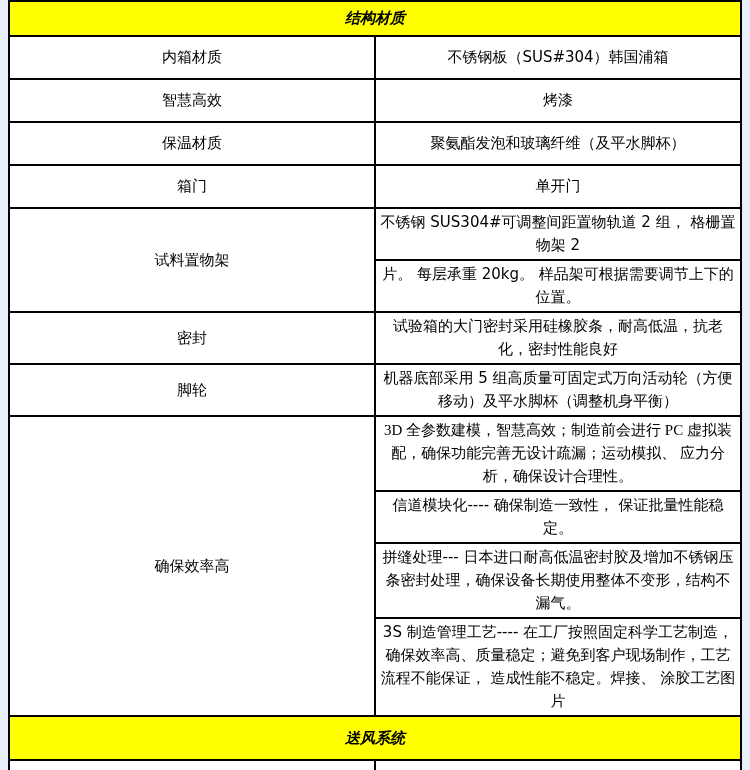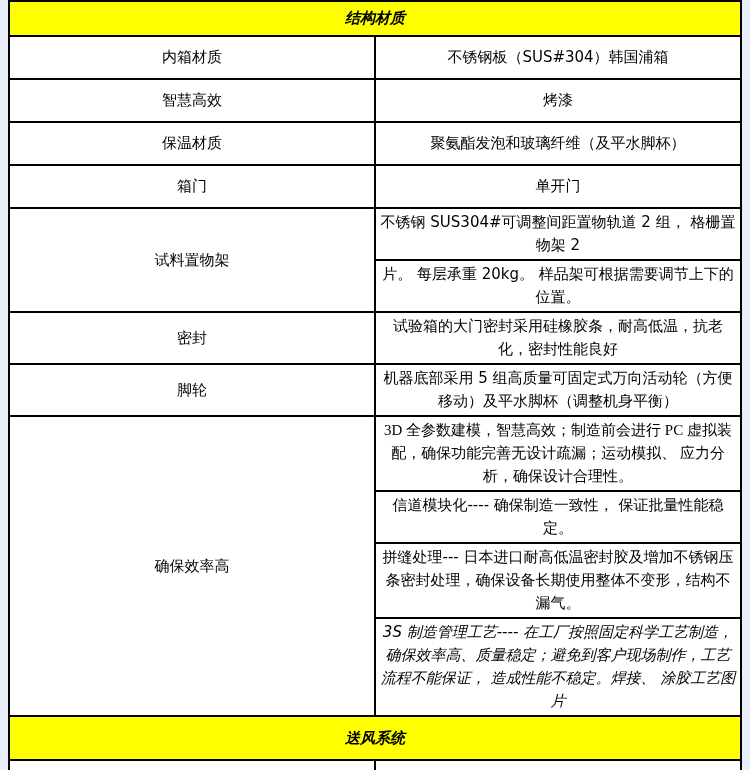--- a/index.html
+++ b/index.html
@@ -43,21 +43,21 @@
   td.lbl {
     width: 243px;
   }
   
   tr.r37  td { height: 37px; }
   tr.r45  td { height: 45px; }
   tr.r46  td { height: 46px; }
   tr.r52  td { height: 52px; font-family: Liberation Serif, serif; }
   tr.r34  td { height: 34px; }
   tr.r65  td { height: 65px; }
-  tr.r76  td { height: 76px; font-style: italic; }
+  tr.r76  td { height: 76px; }
   tr.hdr2 td { height: 38px; margin-left: 19px; }
 </style>
 </head>
 <body>
 
 <div class="table-wrap">
   <table class="spec">
 
     <tbody>
         <tr>

